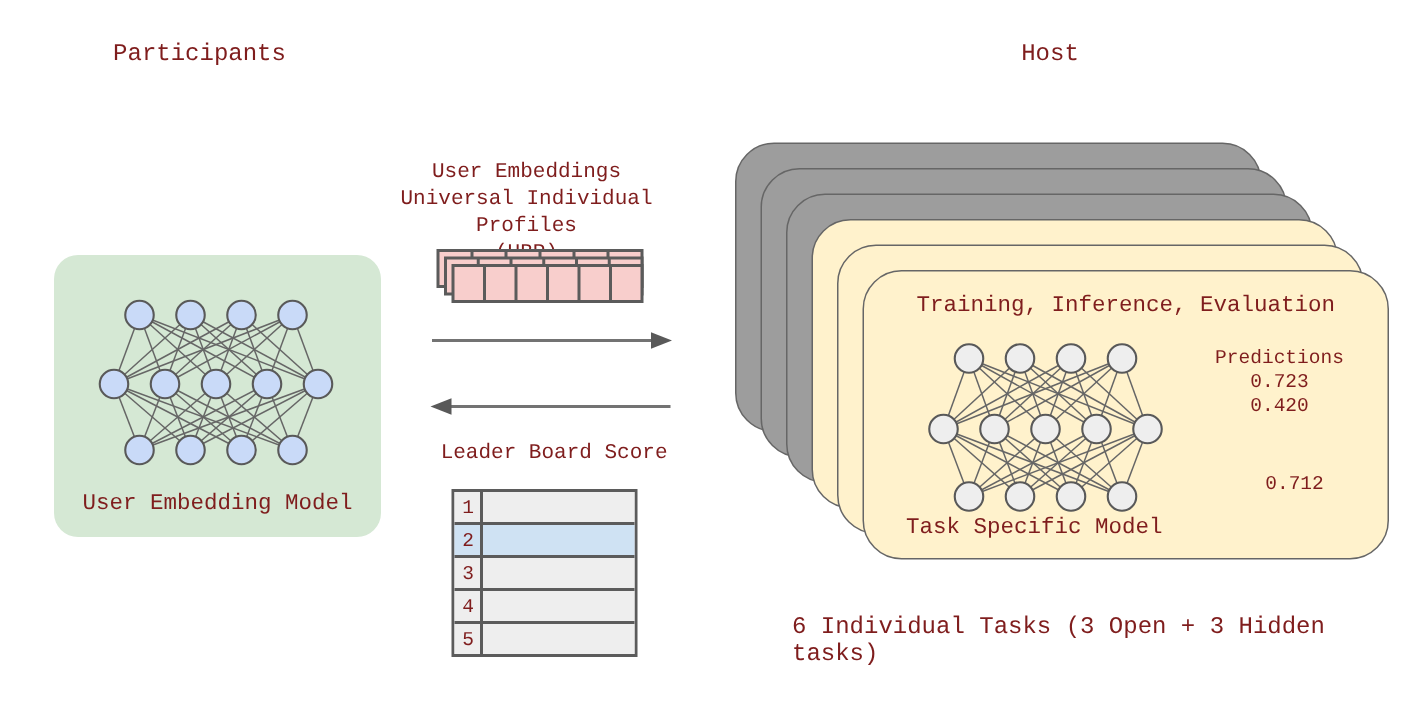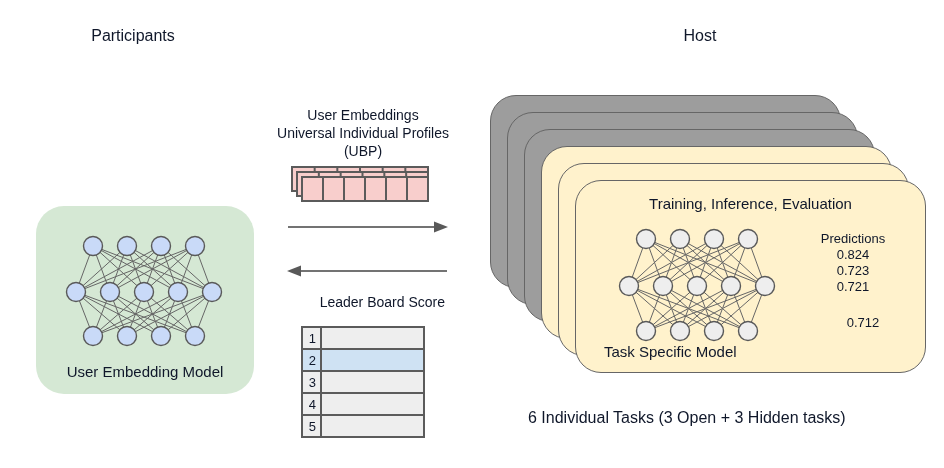--- a/index.html
+++ b/index.html
@@ -1,31 +1,31 @@
 <!DOCTYPE html>
 <html><head>
 <meta charset="utf-8">
 <style>
   html,body{margin:0;padding:0;background:#ffffff;}
   .canvas{
     position:relative;width:944px;height:468px;background:#ffffff;overflow:hidden;
-    font-family:Liberation Sans, sans-serif;color:#0f172a;
+    font-family:Liberation Mono, monospace;color:#7f1d1d;
   }
   .toplabel{position:absolute;top:27px;font-size:16px;text-align:center;}
   #lbl-participants{left:58px;width:150px;}
   #lbl-host{left:625px;width:150px;}
 
   
   .green-panel{position:absolute;left:36px;top:170px;width:218px;height:188px;
-    border-radius:28px;margin-top:36px;}
+    border-radius:16px;}
   .green-panel svg{position:absolute;left:0;top:20px;}
   .panel-label{position:absolute;left:0;bottom:14px;width:100%;text-align:center;font-size:15px;}
 
   
-  .ubp-text{position:absolute;left:250px;top:106px;width:226px;text-align:center;
+  .ubp-text{position:absolute;left:238px;top:106px;width:226px;text-align:center;
     font-size:14px;line-height:18px;}
   #ubp-array{position:absolute;left:289px;top:165px;}
   .arrow{position:absolute;}
   #arrow-right{left:286px;top:219px;}
   #arrow-left{left:283px;top:263px;}
 
   
   .lb-title{position:absolute;left:281px;top:294px;width:164px;text-align:right;font-size:14px;}
   .lb-table{position:absolute;left:301px;top:326px;width:124px;border:2px solid #5b5b5b;box-sizing:border-box;}
   .lb-row{display:flex;height:20px;border-bottom:2px solid #5b5b5b;}
@@ -233,23 +233,22 @@
         <circle cx="127" cy="61" r="9.5" fill="#eeeeee" stroke="#595959" stroke-width="1.4"></circle>
         <circle cx="161" cy="61" r="9.5" fill="#eeeeee" stroke="#595959" stroke-width="1.4"></circle>
         <circle cx="42" cy="106" r="9.5" fill="#eeeeee" stroke="#595959" stroke-width="1.4"></circle>
         <circle cx="76" cy="106" r="9.5" fill="#eeeeee" stroke="#595959" stroke-width="1.4"></circle>
         <circle cx="110" cy="106" r="9.5" fill="#eeeeee" stroke="#595959" stroke-width="1.4"></circle>
         <circle cx="144" cy="106" r="9.5" fill="#eeeeee" stroke="#595959" stroke-width="1.4"></circle>
       </svg>
     <div class="card-model-label">Task Specific Model</div>
     <div class="pred-block">
       <div>Predictions</div>
-      <div>0.824</div>
       <div>0.723</div>
-      <div>0.721</div>
+      <div>0.420</div>
     </div>
     <div class="score-block">
       <div>0.712</div>
     </div>
   </div>
 
   <div class="caption">6 Individual Tasks (3 Open + 3 Hidden tasks)</div>
 </div>
 
 </body></html>

